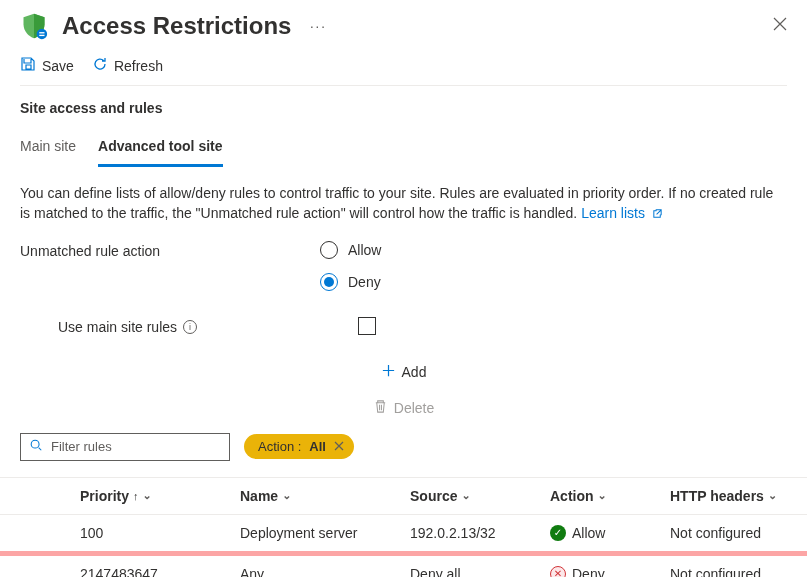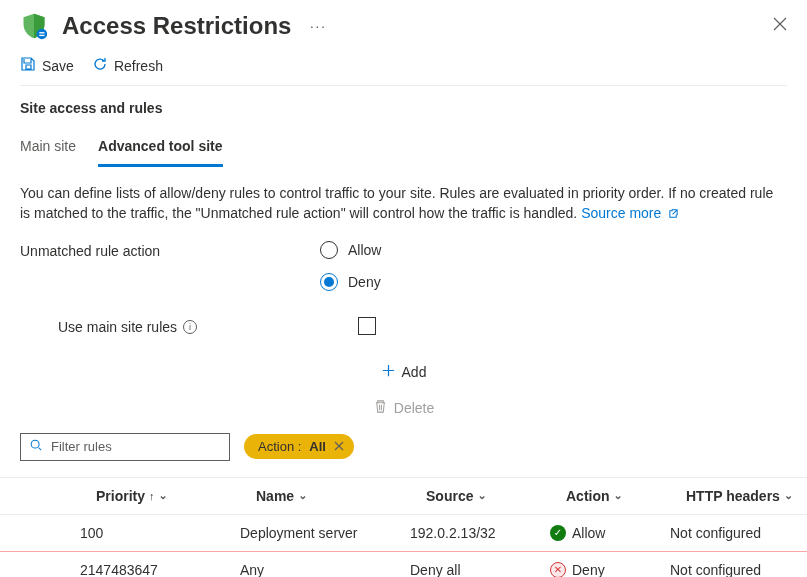--- a/index.html
+++ b/index.html
@@ -166,23 +166,23 @@
     padding: 10px 20px;
     align-items: center;
     gap: 0;
   }
   .thead {
     color: #323130;
     font-weight: 600;
     border-top: 1px solid #edebe9;
     border-bottom: 1px solid #edebe9;
   }
-  .thead .th { display: flex; align-items: center; gap: 4px; cursor: pointer; margin-left: 16px; }
+  .thead .th { display: flex; align-items: center; gap: 4px; cursor: pointer; }
   .trow {
-    border-bottom: 1px solid #fca5a5;
+    border-bottom: 5px solid #fca5a5;
     color: #323130;
   }
   .action-cell { display: flex; align-items: center; gap: 6px; }
   .allow-ic {
     width: 16px; height: 16px; border-radius: 50%;
     background: #107c10; display: inline-flex;
     align-items: center; justify-content: center;
     color: #fff; font-size: 10px;
   }
   .deny-ic {
@@ -251,21 +251,21 @@
 <div class="section-heading">Site access and rules</div>
 
 <div class="tabs">
   <div class="tab">Main site</div>
   <div class="tab active">Advanced tool site</div>
 </div>
 
 <div class="desc">
   <span>You can define lists of allow/deny rules to control traffic to your site. Rules are evaluated in priority order. If no created rule is matched to the traffic, the "Unmatched rule action" will control how the traffic is handled. </span>
   <span class="learn-more">
-    <span>Source more</span>
+    <span>Learn lists</span>
     <span class="ext-link-ic">
       <svg width="11" height="11" viewBox="0 0 12 12">
           <path d="M4 2h6v6M10 2L5 7M5 3H2v7h7V7" fill="none" stroke="#0078d4" stroke-width="1.1"></path>
         </svg>
     </span>
   </span>
 </div>
 
 <div class="form-row">
   <div class="form-label">Unmatched rule action</div>

